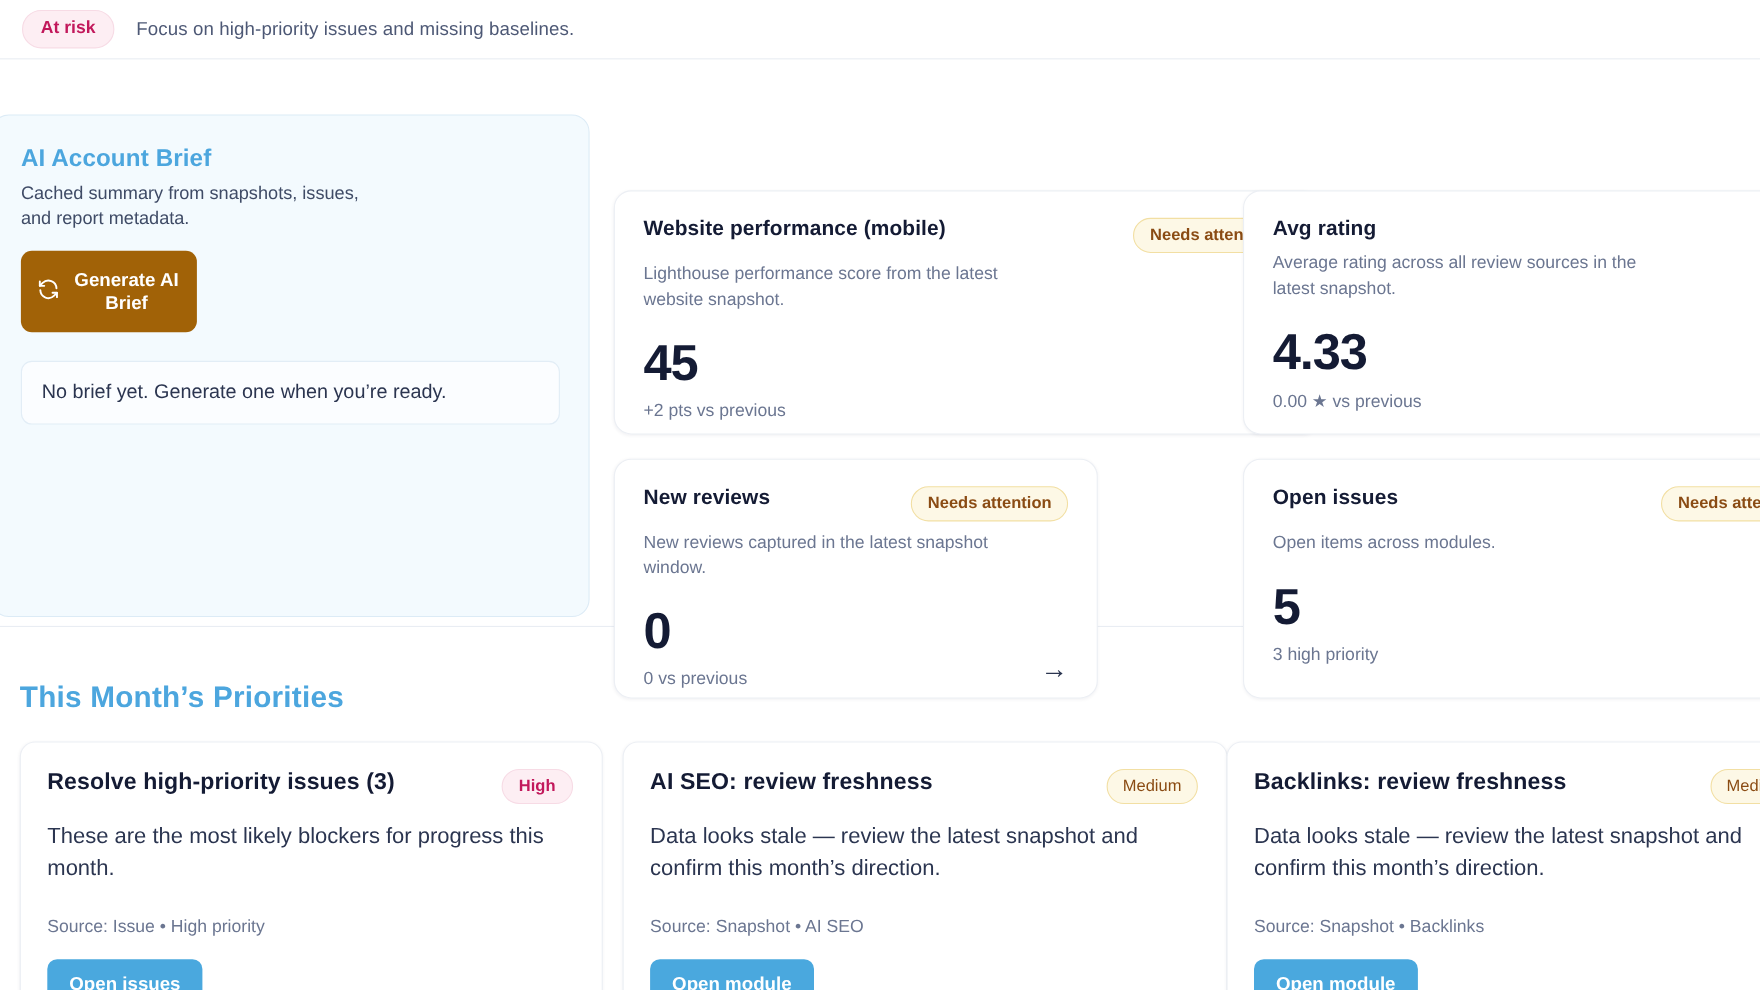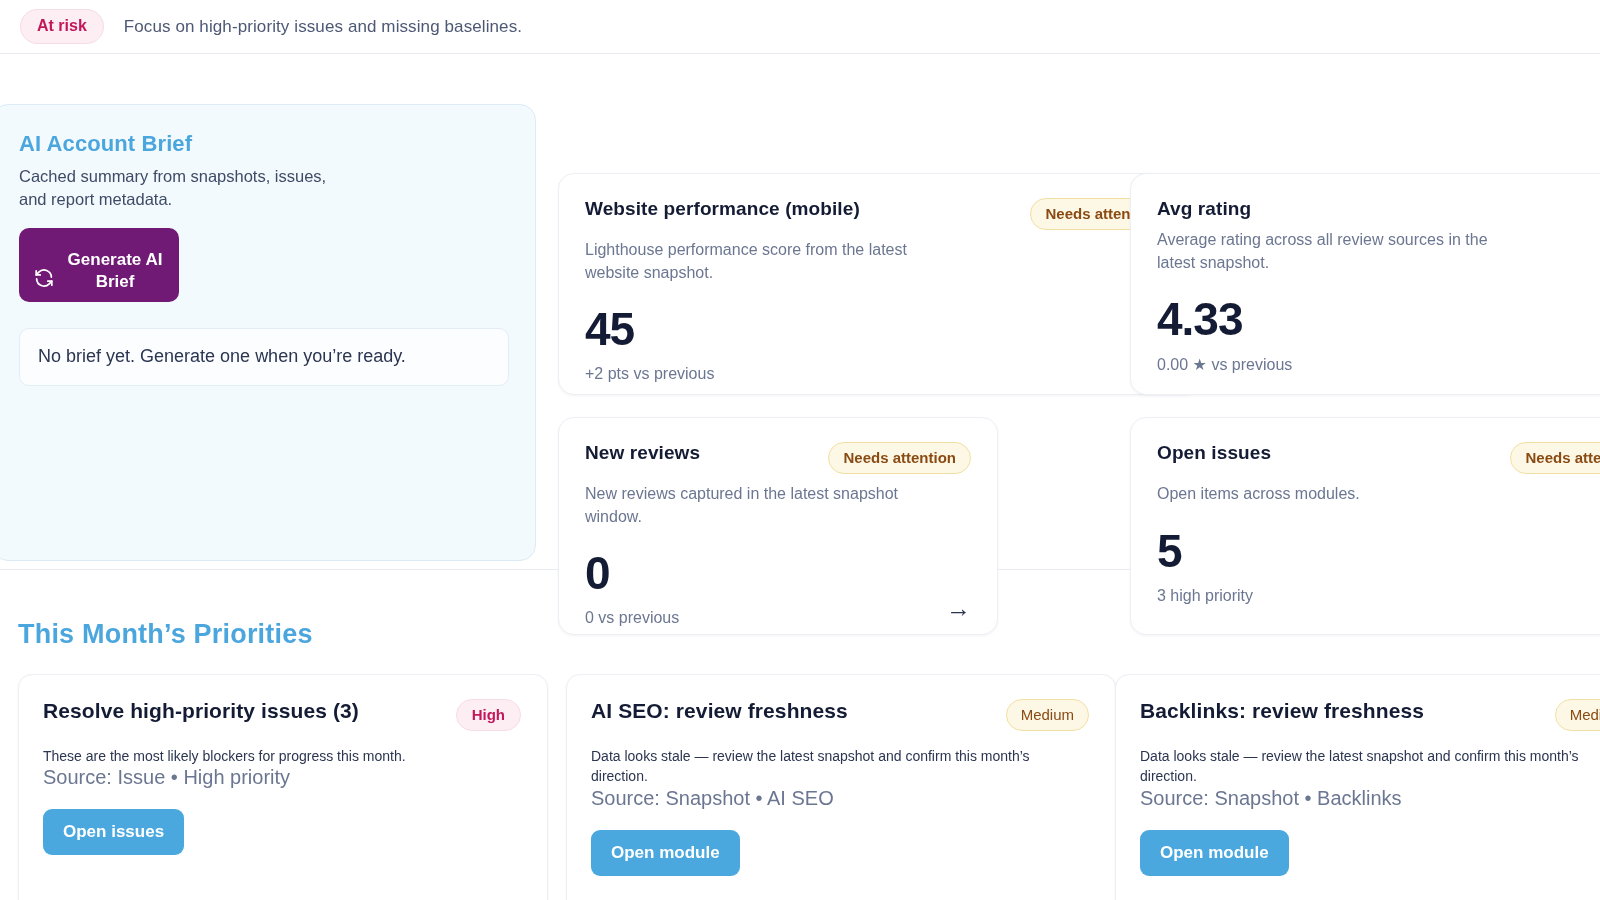--- a/index.html
+++ b/index.html
@@ -119,26 +119,26 @@
     font-size: 16.5px;
     line-height: 1.42;
     color: #3f4b66;
     max-width: 330px;
   }
 
   .gen-btn {
     flex: 0 0 auto;
     width: 160px;
     min-height: 74px;
-    background: #701a75;
+    background: #a16207;
     color: #ffffff;
     border: none;
     border-radius: 10px;
     display: flex;
-    align-items: flex-end;
+    align-items: center;
     justify-content: center;
     gap: 10px;
     padding: 10px 14px;
     cursor: pointer;
     font-family: inherit;
   }
   .gen-btn .label {
     font-size: 17px;
     font-weight: 700;
     line-height: 1.25;
@@ -284,28 +284,28 @@
     background: #fdf8e6;
     color: #8a4b13;
     border: 1px solid #f2dfa3;
     font-size: 15px;
     font-weight: 400;
     padding: 7px 14px 8px;
     flex: 0 0 auto;
   }
   .p-desc {
     margin-top: 15px;
-    font-size: 14px;
+    font-size: 20px;
     line-height: 1.45;
     color: #2b3550;
     max-width: 500px;
   }
   .p-source {
-    margin-top: 0;
-    font-size: 20px;
+    margin-top: 30px;
+    font-size: 16px;
     color: #6b7691;
   }
   .p-btn {
     margin-top: 20px;
     display: inline-flex;
     align-items: center;
     justify-content: center;
     background: #4aa8de;
     color: #ffffff;
     border: none;

